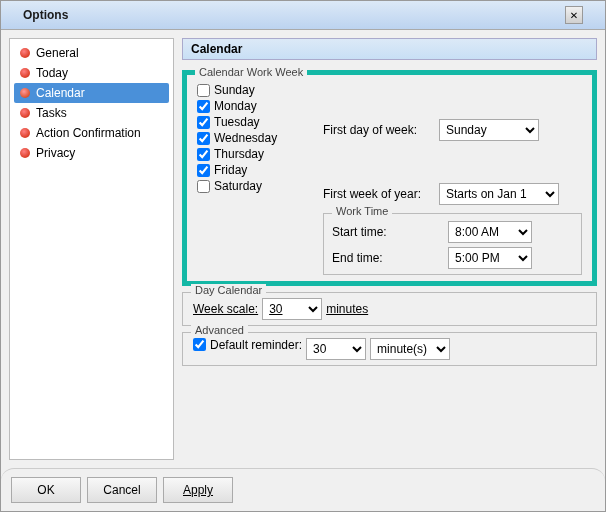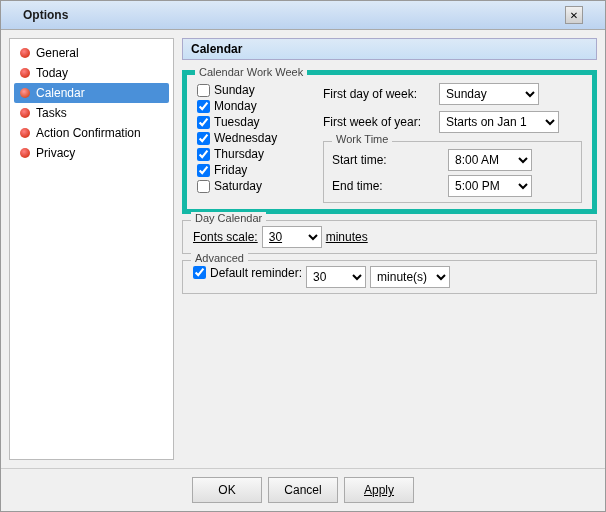--- a/index.html
+++ b/index.html
@@ -130,20 +130,21 @@
     .right-settings {
       display: flex;
       flex-direction: column;
       gap: 6px;
       flex: 1;
     }
     .setting-row {
       display: flex;
       align-items: center;
       gap: 6px;
+      margin-top: 36px;
     }
     .setting-label {
       font-size: 12px;
       white-space: nowrap;
       min-width: 110px;
     }
     select {
       border: 1px solid #aaa;
       background: white;
       font-size: 12px;
@@ -206,25 +207,26 @@
     }
     .reminder-row {
       display: flex;
       align-items: flex-start;
       gap: 4px;
     }
     .select-reminder { width: 60px; }
     .select-reminder-unit { width: 80px; }
     .dialog-footer {
       display: flex;
-      justify-content: center;
+      justify-content: flex-start;
       padding: 8px 10px;
       gap: 6px;
       border-top: 1px solid #ccc;
       background: #f0f0f0;
+      border-radius: 13px;
     }
     .footer-btn {
       min-width: 70px;
       height: 26px;
       background: linear-gradient(to bottom, #f8f8f8, #e0e0e0);
       border: 1px solid #aaa;
       font-size: 12px;
       cursor: pointer;
       padding: 0 12px;
     }
@@ -334,21 +336,21 @@
                 <select class="select-time" id="end-time-select"><option value="12:00 AM">12:00 AM</option><option value="1:00 AM">1:00 AM</option><option value="2:00 AM">2:00 AM</option><option value="3:00 AM">3:00 AM</option><option value="4:00 AM">4:00 AM</option><option value="5:00 AM">5:00 AM</option><option value="6:00 AM">6:00 AM</option><option value="7:00 AM">7:00 AM</option><option value="8:00 AM">8:00 AM</option><option value="9:00 AM">9:00 AM</option><option value="10:00 AM">10:00 AM</option><option value="11:00 AM">11:00 AM</option><option value="12:00 PM">12:00 PM</option><option value="1:00 PM">1:00 PM</option><option value="2:00 PM">2:00 PM</option><option value="3:00 PM">3:00 PM</option><option value="4:00 PM">4:00 PM</option><option value="5:00 PM" selected="">5:00 PM</option><option value="6:00 PM">6:00 PM</option><option value="7:00 PM">7:00 PM</option><option value="8:00 PM">8:00 PM</option><option value="9:00 PM">9:00 PM</option><option value="10:00 PM">10:00 PM</option><option value="11:00 PM">11:00 PM</option></select>
               </div>
             </div>
           </div>
         </div>
       </div>
 
       <div class="day-calendar-box">
         <span class="day-calendar-title">Day Calendar</span>
         <div class="timescale-row">
-          <span>Fonts scale:</span>
+          <span>Week scale:</span>
           <select class="select-timescale" id="timescale-select"><option value="5">5</option><option value="10">10</option><option value="15">15</option><option value="30" selected="">30</option><option value="60">60</option></select>
           <span>minutes</span>
         </div>
       </div>
 
       <div class="advanced-box">
         <span class="advanced-title">Advanced</span>
         <div class="reminder-row">
           <input type="checkbox" id="reminder-checkbox" checked="" style="">
           <label for="reminder-checkbox">Default reminder:</label>

